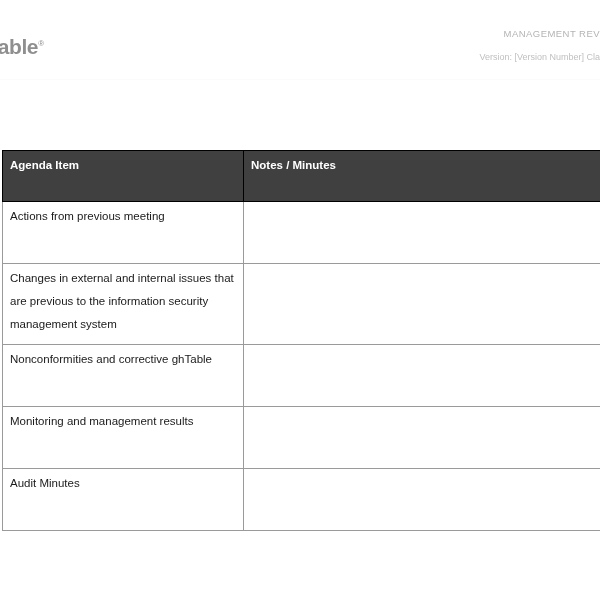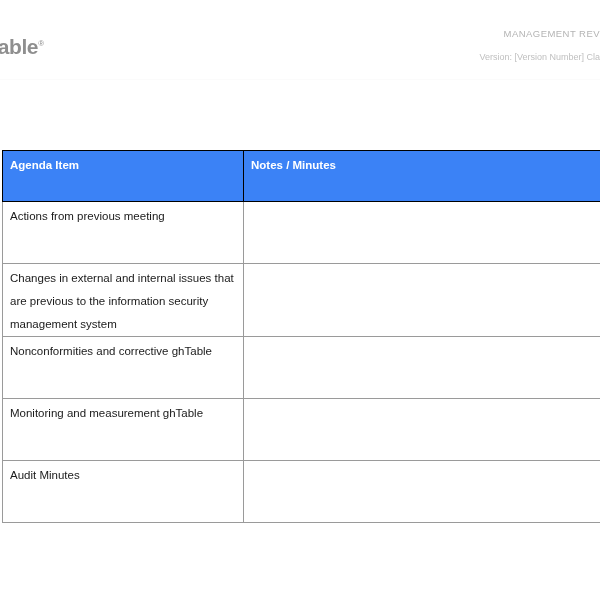--- a/index.html
+++ b/index.html
@@ -80,36 +80,36 @@
   }
 
   #agenda-table th,
   #agenda-table td {
     border: 1px solid #9a9a9a;
     vertical-align: top;
     padding: 0;
   }
 
   #agenda-table thead th {
-    background: #3b82f6;
+    background: #404040;
     color: #ffffff;
     border: 1px solid #000000;
     font-size: 11.5px;
     font-weight: bold;
     height: 43px;
     text-align: left;
     padding: 7px 0 0 7px;
     line-height: 14px;
   }
 
   #agenda-table tbody td {
     font-size: 11.5px;
     color: #1a1a1a;
     line-height: 23px;
-    padding: 3px 7px 0 7px;
+    padding: 3px 7px 8px 7px;
     margin-left: 10px;
   }
 
   .col-item { width: 233px; }
   .col-notes { width: 427px; }
 
   .row-tall { height: 62px; }
 </style>
 </head>
 <body>
@@ -145,21 +145,21 @@
       <td class="col-item">Changes in external and internal issues that are previous to the information security management system</td>
       <td class="col-notes"></td>
     </tr>
 
     <tr class="row-tall">
       <td class="col-item">Nonconformities and corrective ghTable</td>
       <td class="col-notes"></td>
     </tr>
 
     <tr class="row-tall">
-      <td class="col-item">Monitoring and measurement ghTable</td>
+      <td class="col-item">Monitoring and management results</td>
       <td class="col-notes"></td>
     </tr>
 
     <tr class="row-tall">
       <td class="col-item">Audit Minutes</td>
       <td class="col-notes"></td>
     </tr>
 
   </tbody>
 </table>

